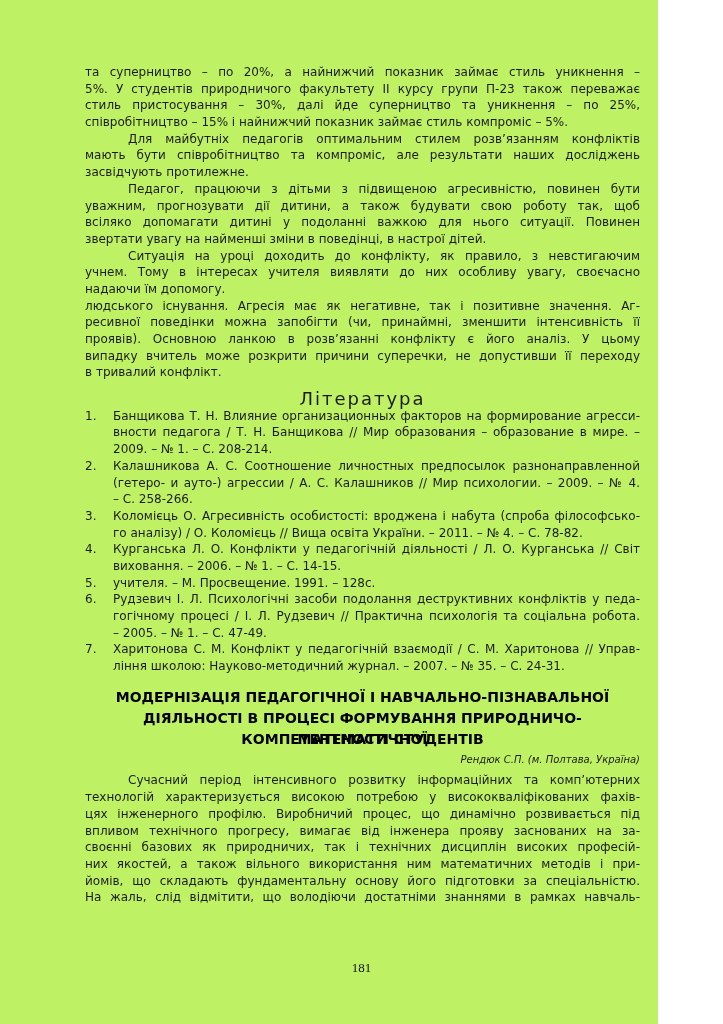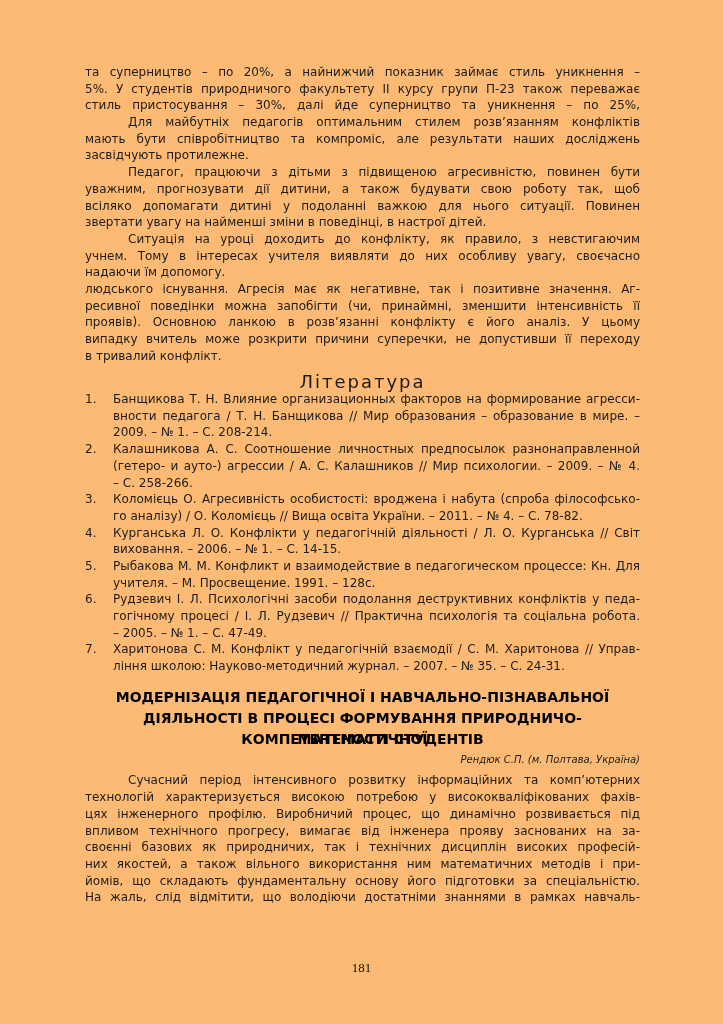--- a/index.html
+++ b/index.html
@@ -1,20 +1,20 @@
 <!DOCTYPE html>
 <html><head>
 <meta charset="utf-8">
 <style>
   html, body { margin: 0; padding: 0; background: #ffffff; }
   .page {
     position: relative;
-    width: 723px;
+    width: 658px;
     height: 1024px;
-    background: #fdba74;
+    background: #bef264;
     overflow: hidden;
     font-family: "DejaVu Sans", sans-serif;
     color: #1c1c1c;
   }
   .content {
     position: absolute;
     left: 85px;
     top: 64px;
     width: 555px;
   }
@@ -83,20 +83,21 @@
 <body>
 
 <div class="page">
   <div class="content">
 
     <section id="paras-top">
         <div class="para">
           <div class="ln">та суперництво – по 20%, а найнижчий показник займає стиль уникнення –</div>
           <div class="ln">5%. У студентів природничого факультету II курсу групи П-23 також переважає</div>
           <div class="ln">стиль пристосування – 30%, далі йде суперництво та уникнення – по 25%,</div>
+          <div class="ln end">співробітництво – 15% і найнижчий показник займає стиль компроміс – 5%.</div>
         </div>
         <div class="para">
           <div class="ln ind">Для майбутніх педагогів оптимальним стилем розв’язанням конфліктів</div>
           <div class="ln">мають бути співробітництво та компроміс, але результати наших досліджень</div>
           <div class="ln end">засвідчують протилежне.</div>
         </div>
         <div class="para">
           <div class="ln ind">Педагог, працюючи з дітьми з підвищеною агресивністю, повинен бути</div>
           <div class="ln">уважним, прогнозувати дії дитини, а також будувати свою роботу так, щоб</div>
           <div class="ln">всіляко допомагати дитині у подоланні важкою для нього ситуації. Повинен</div>
@@ -136,21 +137,20 @@
           <div class="ln">Коломієць О. Агресивність особистості: вроджена і набута (спроба філософсько-</div>
           <div class="ln end">го аналізу) / О. Коломієць // Вища освіта України. – 2011. – № 4. – С. 78-82.</div>
         </div>
         <div class="ref">
           <span class="ref-num">4.</span>
           <div class="ln">Курганська Л. О. Конфлікти у педагогічній діяльності / Л. О. Курганська // Світ</div>
           <div class="ln end">виховання. – 2006. – № 1. – С. 14-15.</div>
         </div>
         <div class="ref">
           <span class="ref-num">5.</span>
-          <div class="ln">Рыбакова М. М. Конфликт и взаимодействие в педагогическом процессе: Кн. Для</div>
           <div class="ln end">учителя. – М. Просвещение. 1991. – 128с.</div>
         </div>
         <div class="ref">
           <span class="ref-num">6.</span>
           <div class="ln">Рудзевич І. Л. Психологічні засоби подолання деструктивних конфліктів у педа-</div>
           <div class="ln">гогічному процесі / І. Л. Рудзевич // Практична психологія та соціальна робота.</div>
           <div class="ln end">– 2005. – № 1. – С. 47-49.</div>
         </div>
         <div class="ref">
           <span class="ref-num">7.</span>

